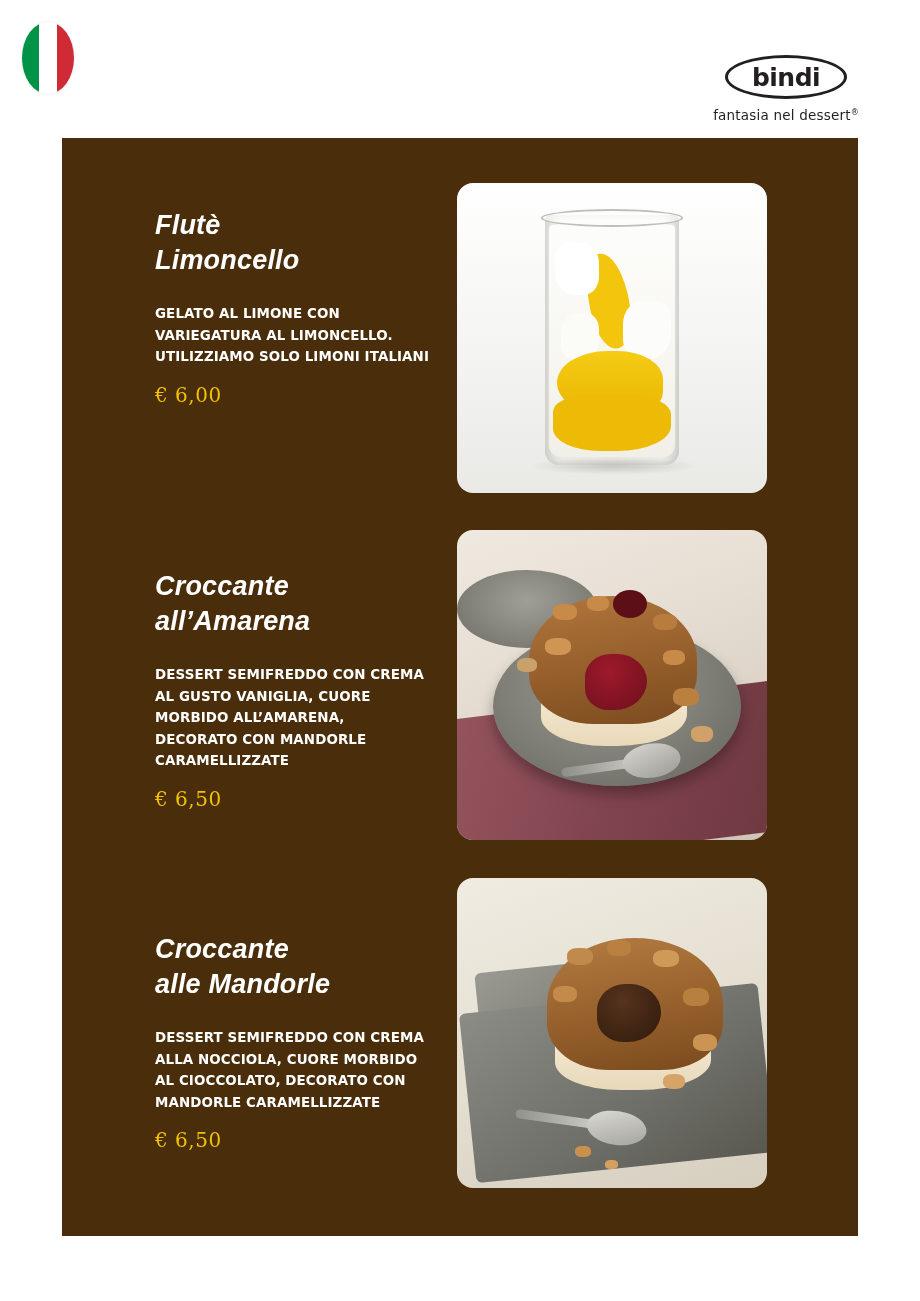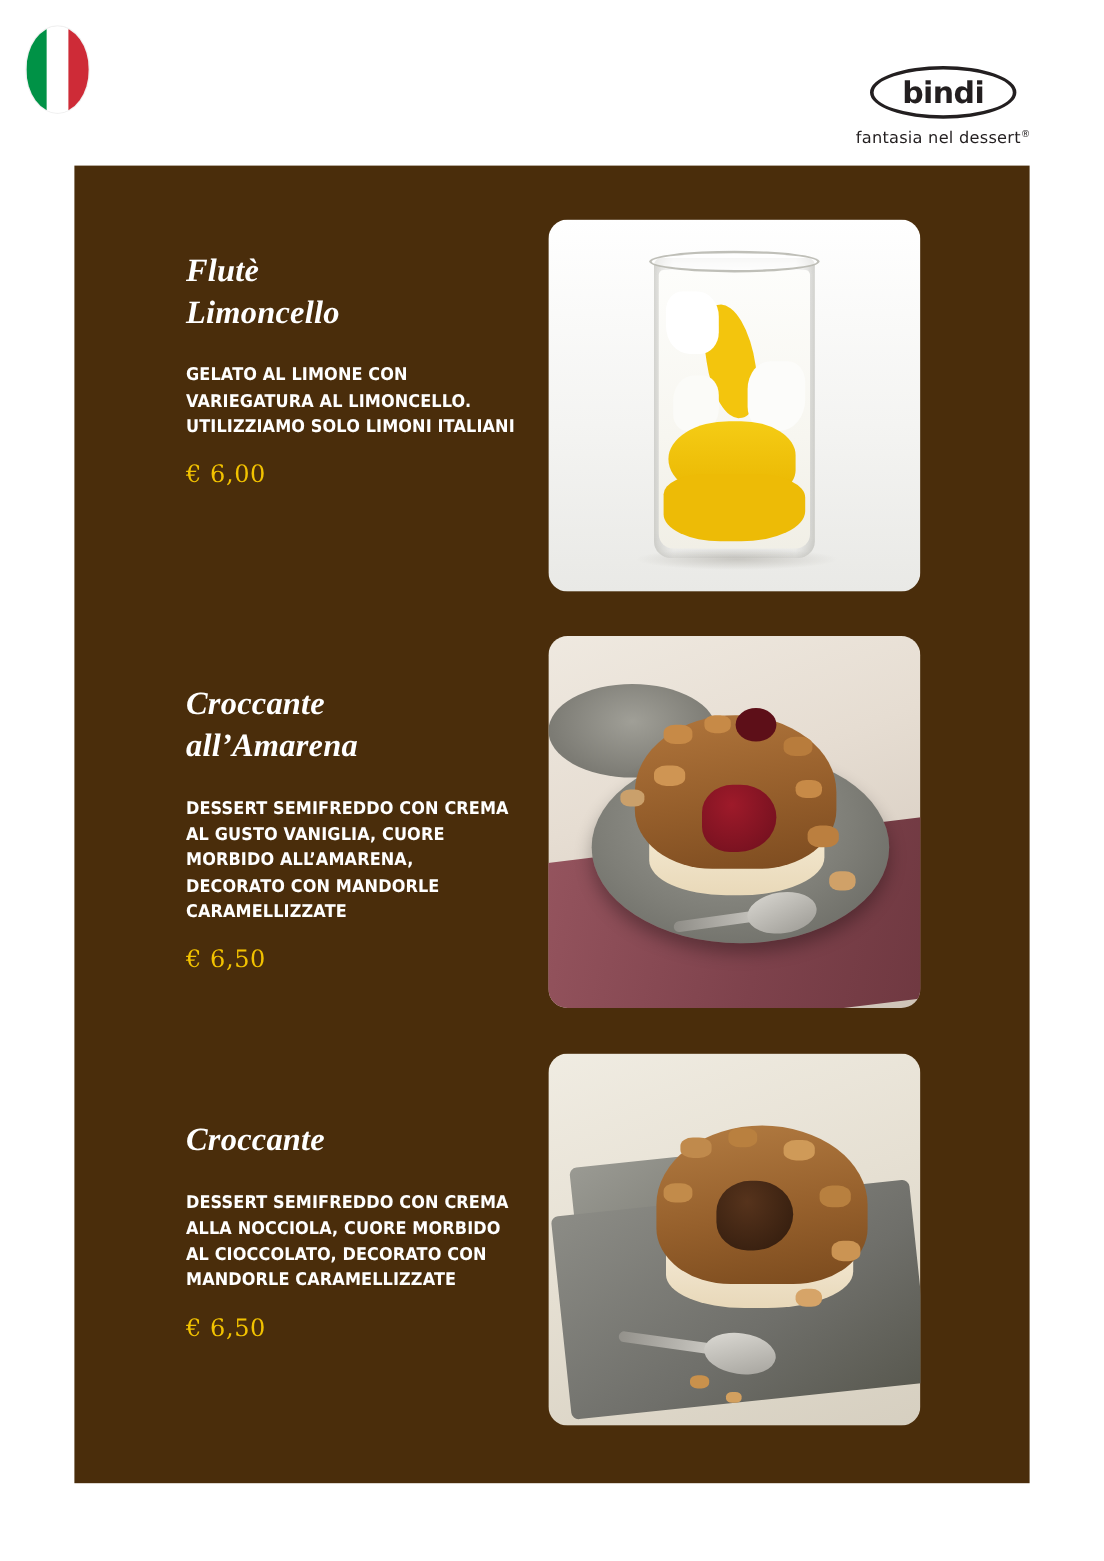--- a/index.html
+++ b/index.html
@@ -112,21 +112,21 @@
     position: absolute;
     left: 93px;
     top: 0;
     width: 300px;
   }
   .item-1 .text-col { top: 70px; }
   .item-2 .text-col { top: 65px; }
   .item-3 .text-col { top: 62px; }
 
   .dish-name {
-    font-family: Liberation Serif, serif;
+    font-family: Liberation Sans, sans-serif;
     font-style: italic;
     font-weight: bold;
     font-size: 27px;
     line-height: 1.28;
     color: #ffffff;
     letter-spacing: 0.2px;
   }
 
   .dish-desc {
     margin-top: 25px;
@@ -461,20 +461,21 @@
           <div class="bowl"></div>
         </div>
       </div>
     </div>
   </div>
 
   <div class="item item-3">
     <div class="text-col">
       <div class="dish-name">
         <div>Croccante</div>
+        <div>alle Mandorle</div>
       </div>
       <div class="dish-desc">DESSERT SEMIFREDDO CON CREMA ALLA NOCCIOLA, CUORE MORBIDO AL CIOCCOLATO, DECORATO CON MANDORLE CARAMELLIZZATE</div>
       <div class="dish-price">€ 6,50</div>
     </div>
 
     <div class="photo">
       <div class="scene p3">
         <div class="board2"></div>
         <div class="board"></div>
         <div class="cream"></div>

